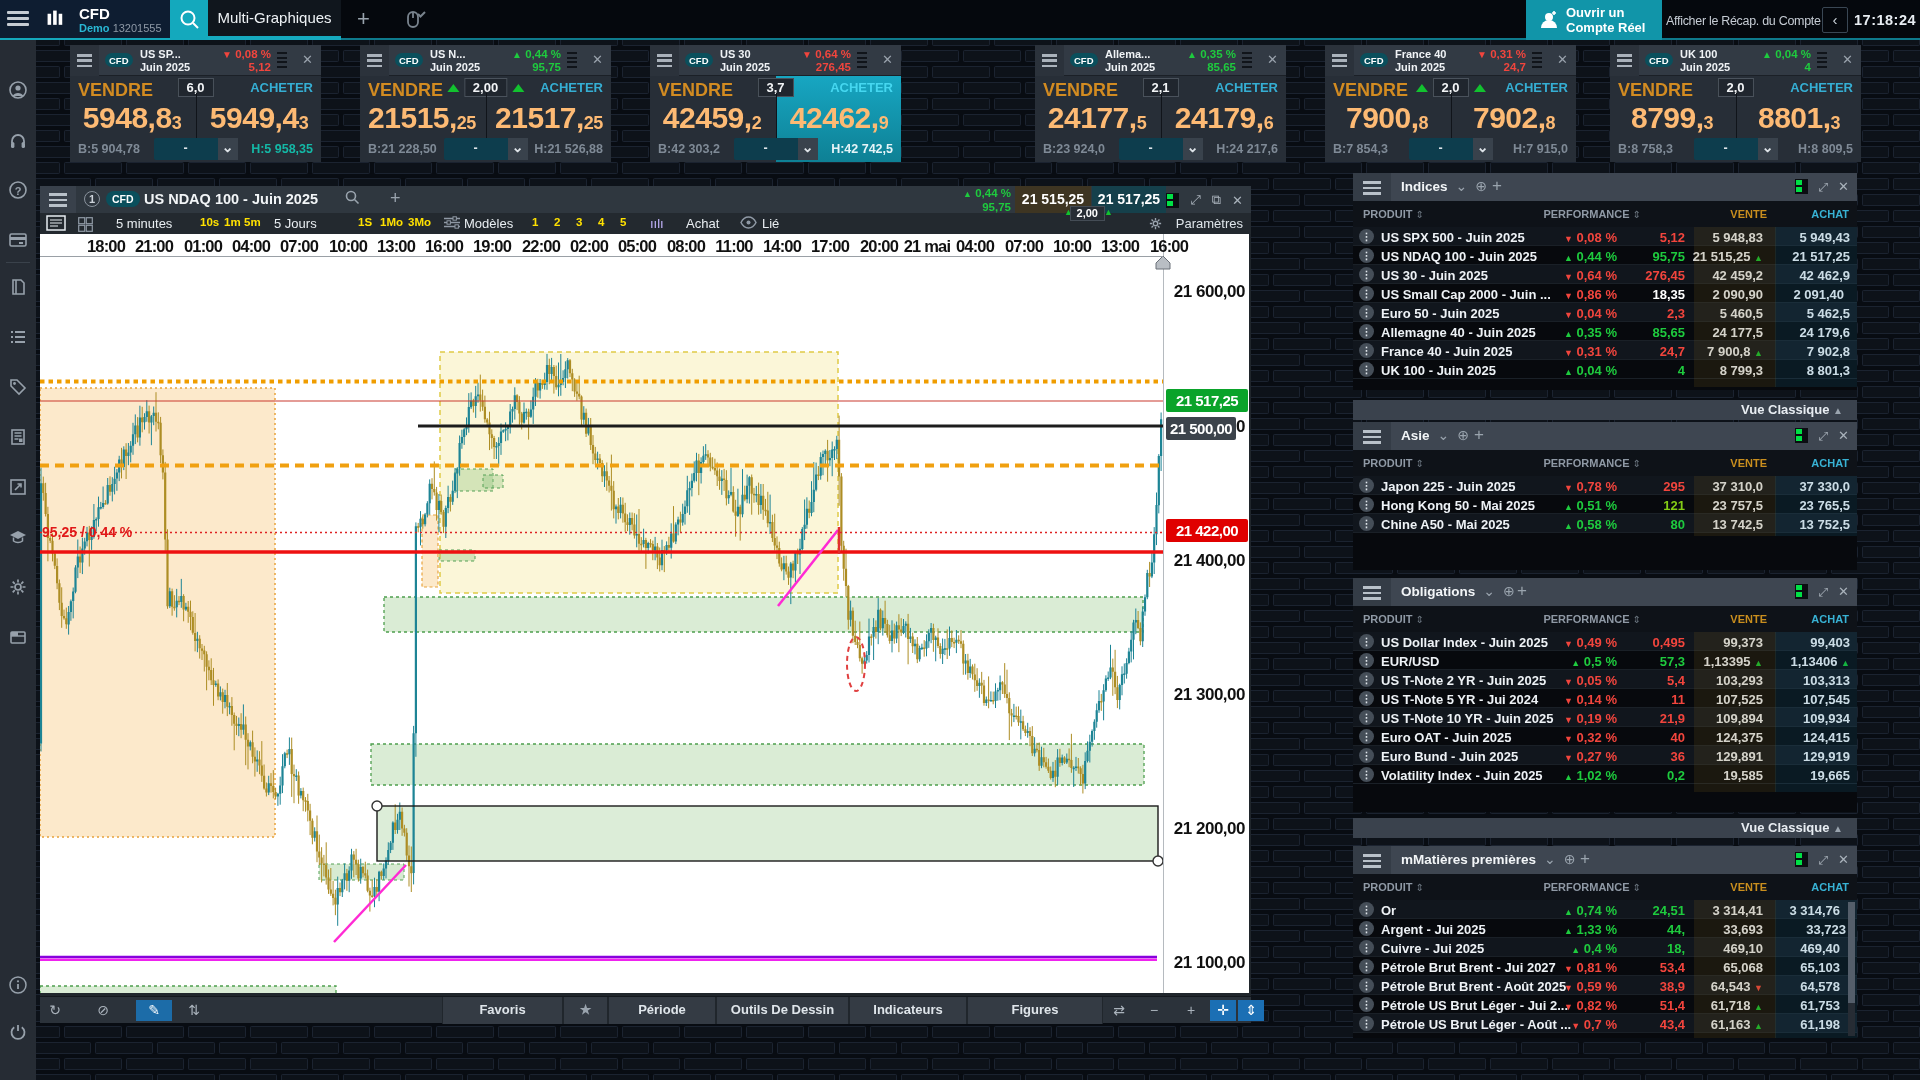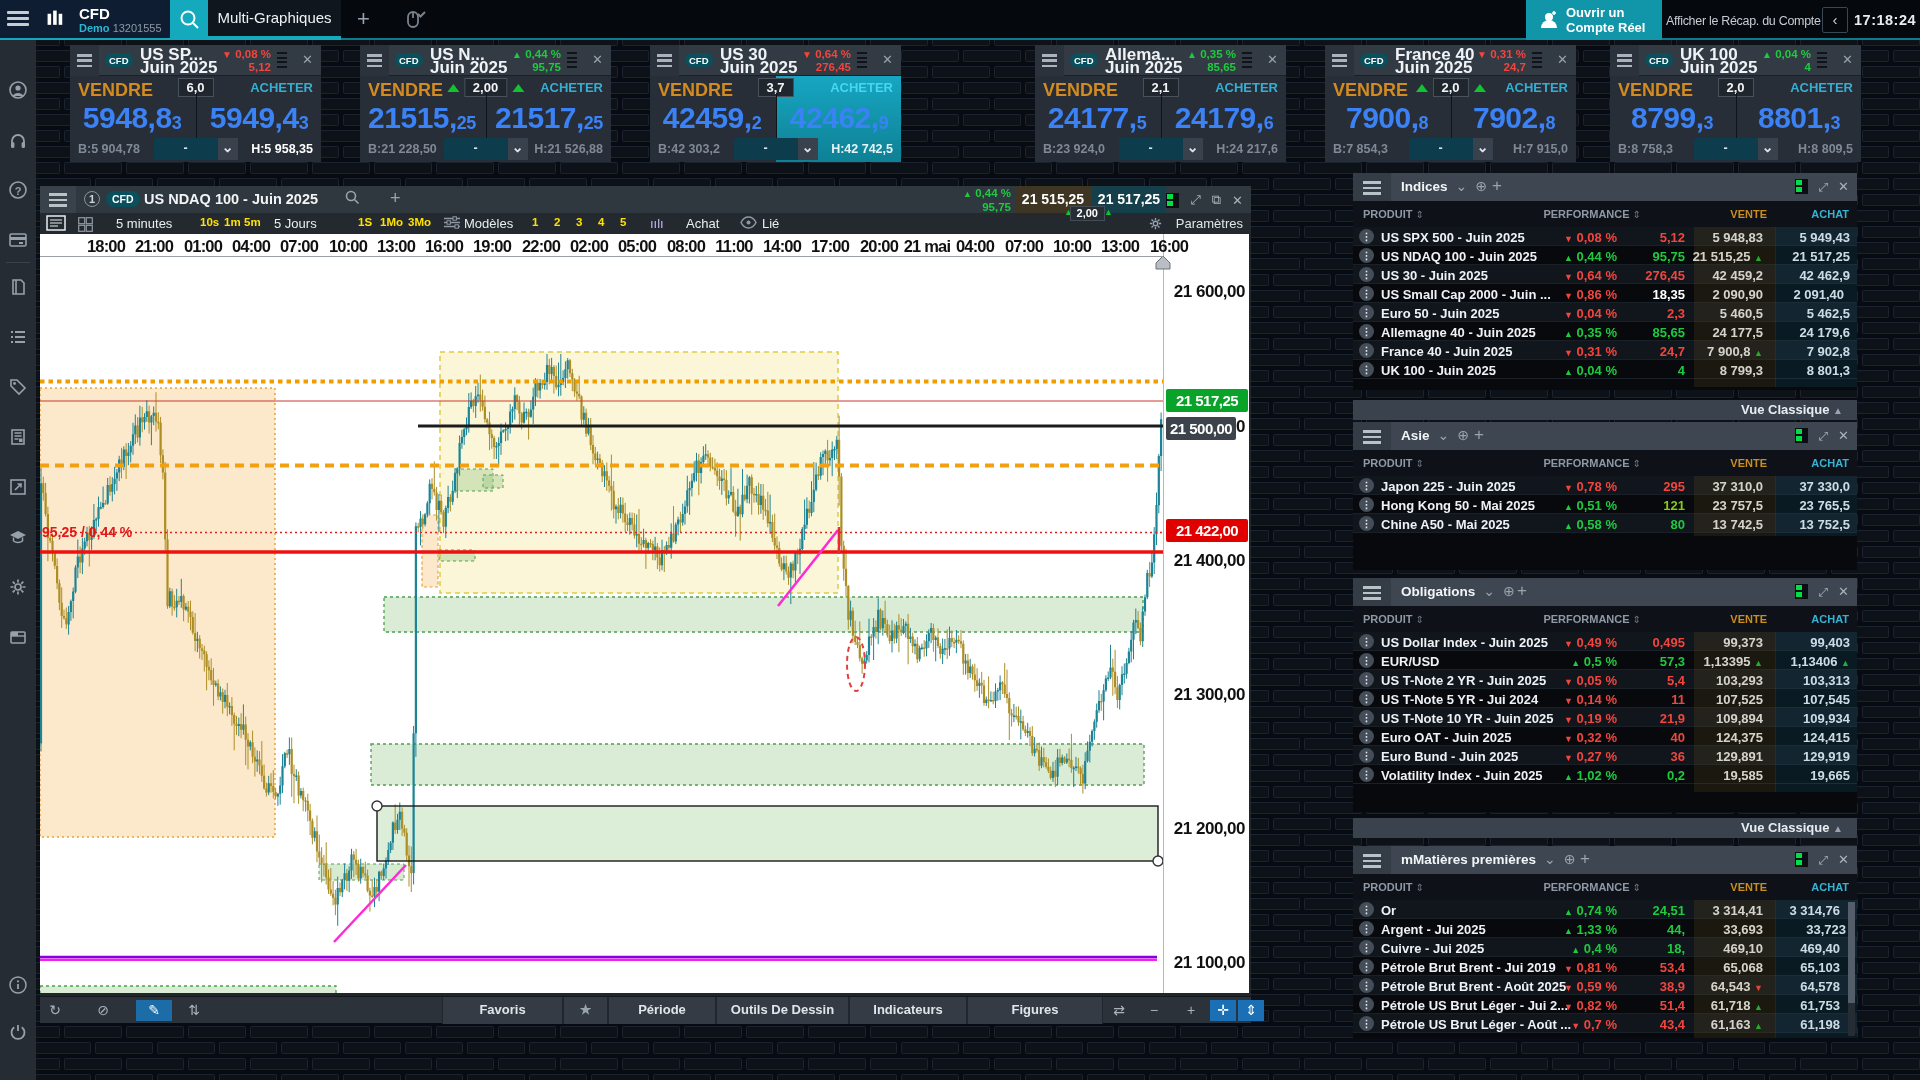--- a/index.html
+++ b/index.html
@@ -25,31 +25,31 @@
 
 #sidebar {position:absolute;left:0;top:40px;width:36px;height:1040px;background:#262c34}
 #sidebar .sep {position:absolute;left:6px;top:222px;width:24px;height:1px;background:#3a424b}
 
 
 .tile {position:absolute;top:45px;width:251px;height:117px;background:#272e37;overflow:hidden}
 .t-head {position:absolute;left:0;top:0;right:0;height:31px;background:#323a44;border-bottom:1px solid #1b2027}
 .t-burger {position:absolute;left:0;top:0;width:29px;height:31px;background:#2b323b;padding:9px 7px 0 7px}
 .t-burger .bl {height:2.5px;background:#aab2bb;margin-bottom:2.8px}
 .cfdpill {position:absolute;left:35px;top:8px;background:#0a4f5c;color:#fff;font-size:9.5px;font-weight:bold;padding:1.5px 4px;border-radius:8px}
-.t-name {position:absolute;left:70px;top:3px;color:#f0f3f6;font-size:17px;font-weight:bold;line-height:13px}
+.t-name {position:absolute;left:70px;top:3px;color:#f0f3f6;font-size:11px;font-weight:bold;line-height:13px}
 .t-pct {position:absolute;right:50px;top:3px;font-size:11.5px;font-weight:bold;text-align:right;line-height:13px}
 .t-mini {position:absolute;right:34px;top:5px;width:10px;height:21px;padding-top:2px}
 .t-mini i {display:block;height:2px;background:#10141a;margin-bottom:2.6px}
 .t-x {position:absolute;right:8px;top:7px;color:#9aa3ad;font-size:13px}
 .t-body {position:absolute;left:0;top:31px;right:0;bottom:0}
 .lblV {position:absolute;left:8px;top:4px;color:#d28b21;font-size:18px;font-weight:bold}
 .lblA {position:absolute;right:8px;top:4px;color:#35aed3;font-size:13px;font-weight:bold}
 .t-spread {position:absolute;left:50%;top:2px;transform:translateX(-50%);display:flex;align-items:center;gap:5px}
 .spbox {background:#20262e;border:1px solid #4a525c;color:#f2f4f6;font-size:13px;font-weight:bold;padding:0 8px;line-height:17px;display:inline-block}
-.t-px {position:absolute;top:25px;color:#3b82f6;font-size:30px;font-weight:bold;letter-spacing:-0.5px;width:124px;text-align:center;white-space:nowrap}
+.t-px {position:absolute;top:25px;color:#fdba74;font-size:30px;font-weight:bold;letter-spacing:-0.5px;width:124px;text-align:center;white-space:nowrap}
 .t-px .dec {font-size:18px;font-weight:bold;vertical-align:-1px}
 .t-px-l {left:0}
 .t-px-r {right:0}
 .t-div {position:absolute;left:50%;top:17px;width:1px;height:46px;background:#10141a}
 .t-bh {position:absolute;left:0;bottom:0;right:0;height:24px;font-size:12.5px;font-weight:bold;color:#7f8a96}
 .t-bh > span:first-child {position:absolute;left:8px;top:4px}
 .t-bh > span:last-child {position:absolute;right:8px;top:4px}
 .t-dd {position:absolute;left:50%;top:0;transform:translateX(-50%);width:84px;height:22px;background:#0d3d4d;border-radius:2px;display:flex}
 .ddbar {flex:1;color:#dfe5ea;text-align:center;line-height:20px}
 .ddchev {width:20px;background:#39424c;color:#dfe5ea;text-align:center;line-height:18px;font-size:14px}
@@ -293,21 +293,21 @@
       </div>
     <div class="t-px t-px-l">5948,8<span class="dec">3</span></div>
     <div class="t-px t-px-r">5949,4<span class="dec">3</span></div>
     <div class="t-div"></div>
     <div class="t-bh">
         <span>B:5 904,78</span>
       <span class="t-dd">
           <span class="ddbar">-</span>
           <span class="ddchev">⌄</span>
         </span>
-      <span style="color:#ffffff">H:5 958,35</span>
+      <span style="color:#14b8a6">H:5 958,35</span>
       </div>
   </div>
 </div>
 <div class="tile" style="left:360px">
 
   <div class="t-head">
     <div class="t-burger">
         <div class="bl"></div>
         <div class="bl"></div>
         <div class="bl"></div>
@@ -956,21 +956,21 @@
       <div class="prow" style="background:#11161d">
  <span class="pdots"><i>⋮</i></span>
         <span class="pname">Cuivre - Jui 2025</span>
  <span class="ppct" style="color:#1ecb3e"><span style="font-size:9px">▲</span> 0,4 %</span>
  <span class="ppts" style="color:#1ecb3e">18,</span>
  <span class="pvente">469,10</span>
         <span class="pachat" style="right:17px">469,40</span>
 </div>
       <div class="prow" style="background:#07090d">
  <span class="pdots"><i>⋮</i></span>
-        <span class="pname">Pétrole Brut Brent - Jui 2019</span>
+        <span class="pname">Pétrole Brut Brent - Jui 2027</span>
  <span class="ppct" style="color:#f2453d"><span style="font-size:9px">▼</span> 0,81 %</span>
  <span class="ppts" style="color:#f2453d">53,4</span>
  <span class="pvente">65,068</span>
         <span class="pachat" style="right:17px">65,103</span>
 </div>
       <div class="prow" style="background:#11161d">
  <span class="pdots"><i>⋮</i></span>
         <span class="pname">Pétrole Brut Brent - Août 2025</span>
  <span class="ppct" style="color:#f2453d"><span style="font-size:9px">▼</span> 0,59 %</span>
  <span class="ppts" style="color:#f2453d">38,9</span>

